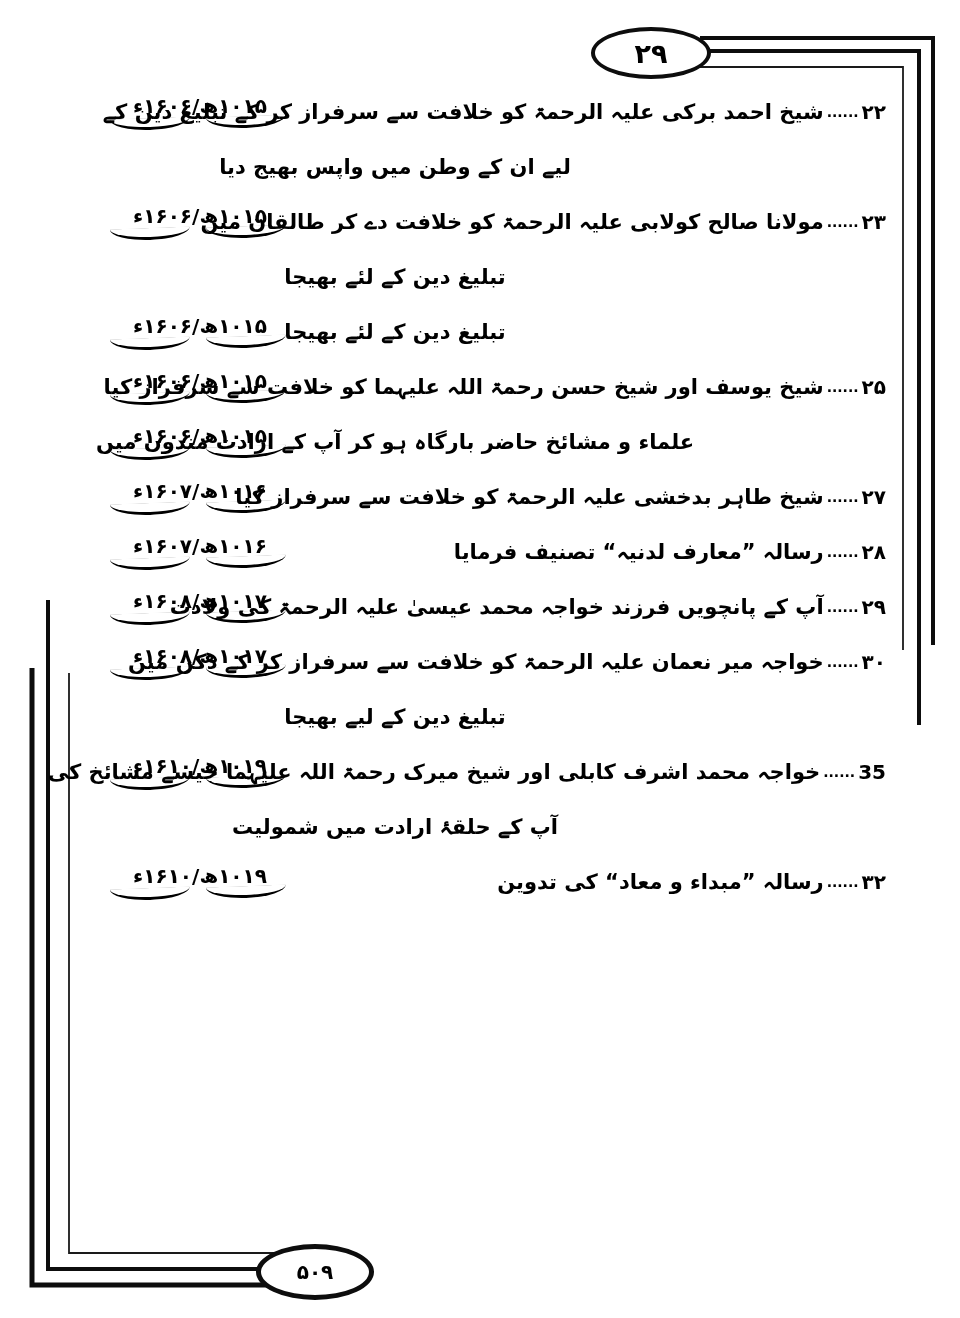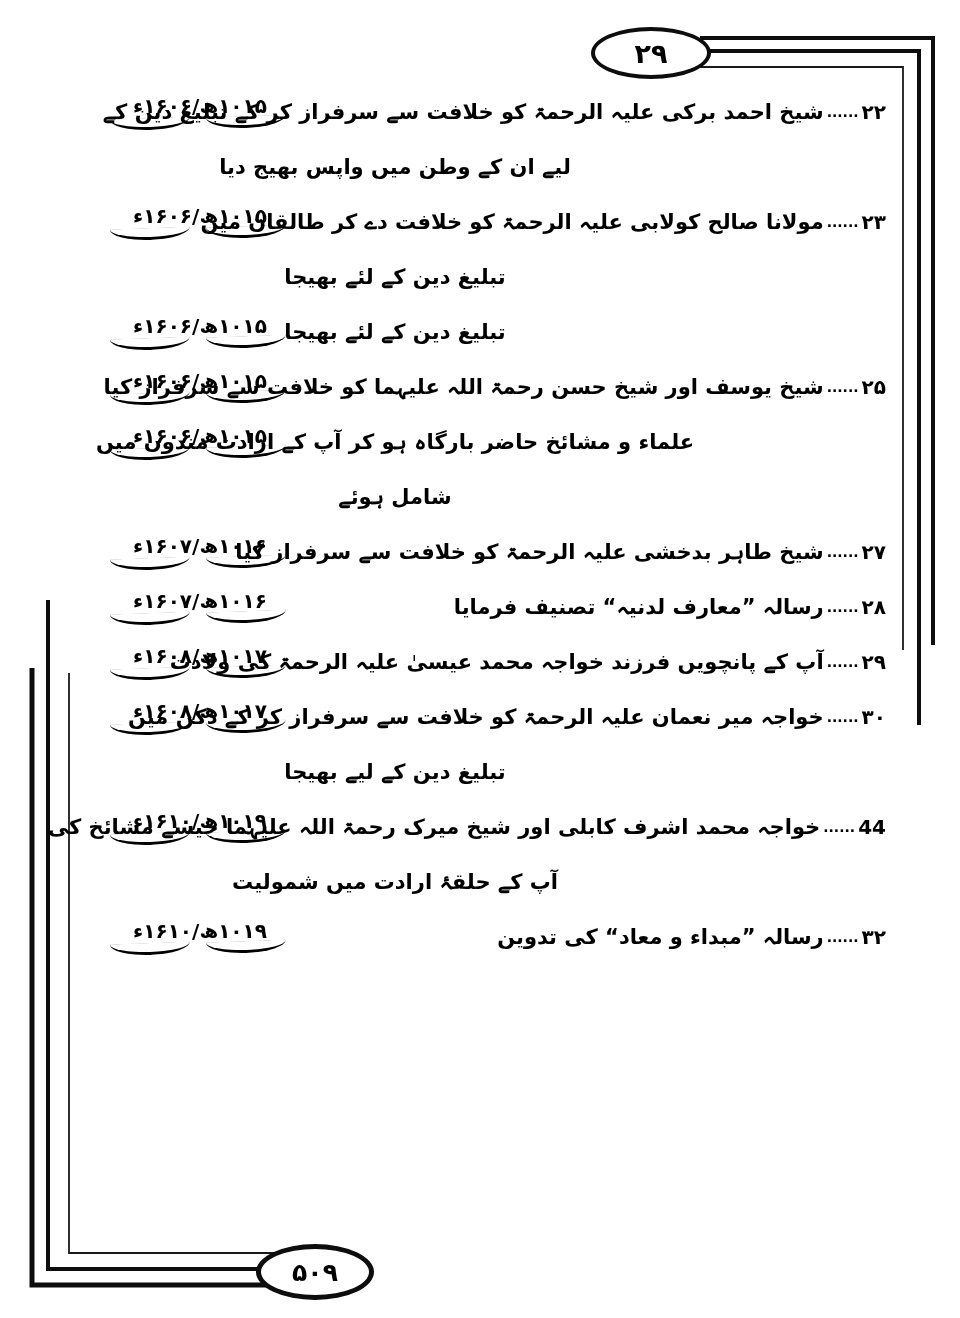--- a/index.html
+++ b/index.html
@@ -15,21 +15,21 @@
 
   .oval {
     position:absolute;
     background:#fff;
     border:4px solid #0d0d0d;
     border-radius:50%;
     display:flex; align-items:center; justify-content:center;
     font-weight:bold;
   }
   .oval-top  { left:591px; top:27px;  width:112px; height:44px; font-size:27px; }
-  .oval-bottom { left:256px; top:1244px; width:108px; height:46px; border-width:5px; font-size:25px; }
+  .oval-bottom { left:256px; top:1244px; width:108px; height:46px; border-width:5px; font-size:20px; }
 
   .toc {
     position:absolute; top:85px; left:0; right:0;
     direction:rtl;
     font-weight:bold;
   }
   .entry { position:relative; }
   .line  { height:55px; line-height:55px; white-space:nowrap; }
   .l1    { text-align:right; padding-right:74px; font-size:21px; }
   .cont  { text-align:center; padding-right:170px; font-size:21px; }
@@ -111,21 +111,20 @@
     <div class="line l1"><span class="num">۲۵</span><span class="dots">......</span><span class="txt">شیخ یوسف اور شیخ حسن رحمۃ اللہ علیہما کو خلافت سے سرفراز کیا</span></div>
   </div>
 
   <div class="entry">
     <div class="sanah">
       <span class="date-text">۱۰۱۵ھ/۱۶۰۶ء</span>
       <i class="swash sw-r"></i>
       <i class="swash sw-l"></i>
     </div>
   <div class="line cont"><span>علماء و مشائخ حاضر بارگاہ ہو کر آپ کے ارادت مندوں میں</span></div>
-      <div class="line cont"><span>شامل ہوئے</span></div>
     </div>
 
   <div class="entry">
     <div class="sanah">
       <span class="date-text">۱۰۱۶ھ/۱۶۰۷ء</span>
       <i class="swash sw-r"></i>
       <i class="swash sw-l"></i>
     </div>
     <div class="line l1"><span class="num">۲۷</span><span class="dots">......</span><span class="txt">شیخ طاہر بدخشی علیہ الرحمۃ کو خلافت سے سرفراز کیا</span></div>
   </div>
@@ -157,21 +156,21 @@
     <div class="line l1"><span class="num">۳۰</span><span class="dots">......</span><span class="txt">خواجہ میر نعمان علیہ الرحمۃ کو خلافت سے سرفراز کر کے دکن میں</span></div>
   <div class="line cont"><span>تبلیغ دین کے لیے بھیجا</span></div>
     </div>
 
   <div class="entry">
     <div class="sanah">
       <span class="date-text">۱۰۱۹ھ/۱۶۱۰ء</span>
       <i class="swash sw-r"></i>
       <i class="swash sw-l"></i>
     </div>
-    <div class="line l1"><span class="num">44</span><span class="dots">......</span><span class="txt">خواجہ محمد اشرف کابلی اور شیخ میرک رحمۃ اللہ علیہما جیسے مشائخ کی</span></div>
+    <div class="line l1"><span class="num">35</span><span class="dots">......</span><span class="txt">خواجہ محمد اشرف کابلی اور شیخ میرک رحمۃ اللہ علیہما جیسے مشائخ کی</span></div>
   <div class="line cont"><span>آپ کے حلقۂ ارادت میں شمولیت</span></div>
     </div>
 
   <div class="entry">
     <div class="sanah">
       <span class="date-text">۱۰۱۹ھ/۱۶۱۰ء</span>
       <i class="swash sw-r"></i>
       <i class="swash sw-l"></i>
     </div>
     <div class="line l1"><span class="num">۳۲</span><span class="dots">......</span><span class="txt">رسالہ ”مبداء و معاد“ کی تدوین</span></div>

